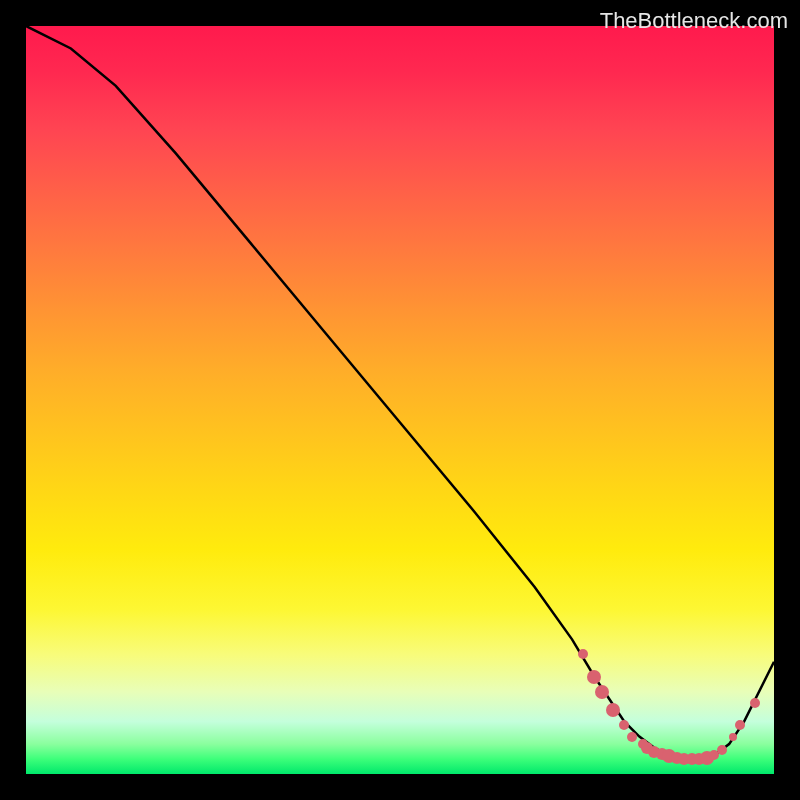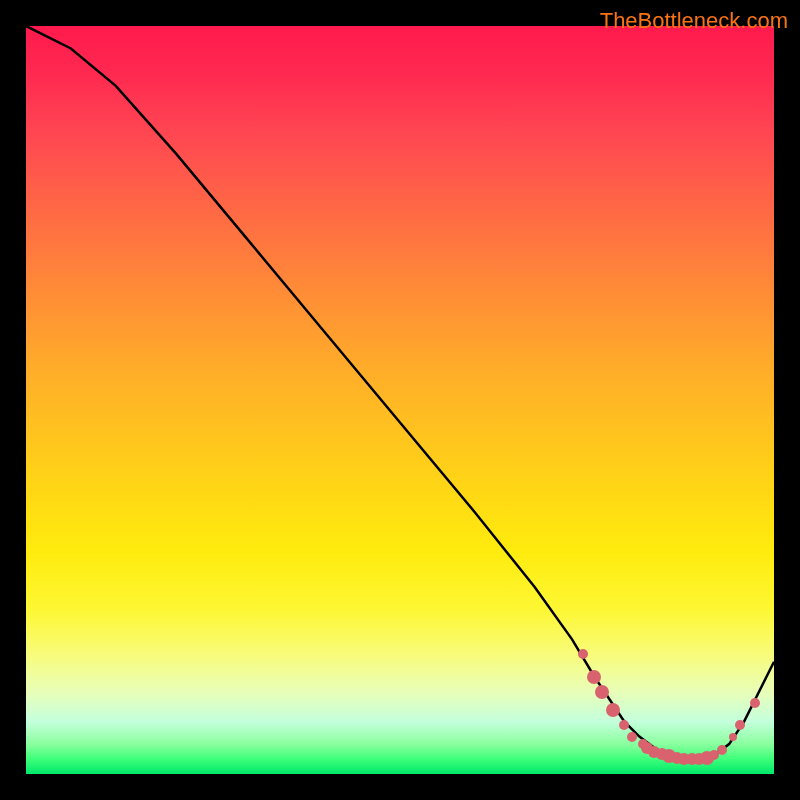--- a/index.html
+++ b/index.html
@@ -11,21 +11,21 @@
       width: 800px;
       height: 800px;
       background: #000;
       position: relative;
       font-family: Arial, sans-serif;
     }
     .watermark {
       position: absolute;
       top: 8px;
       right: 12px;
-      color: #f97316;
+      color: #e5e5e5;
       font-size: 22px;
       z-index: 10;
     }
     .chart-area {
       position: absolute;
       left: 26px;
       top: 26px;
       width: 748px;
       height: 748px;
       background: linear-gradient(to bottom,

